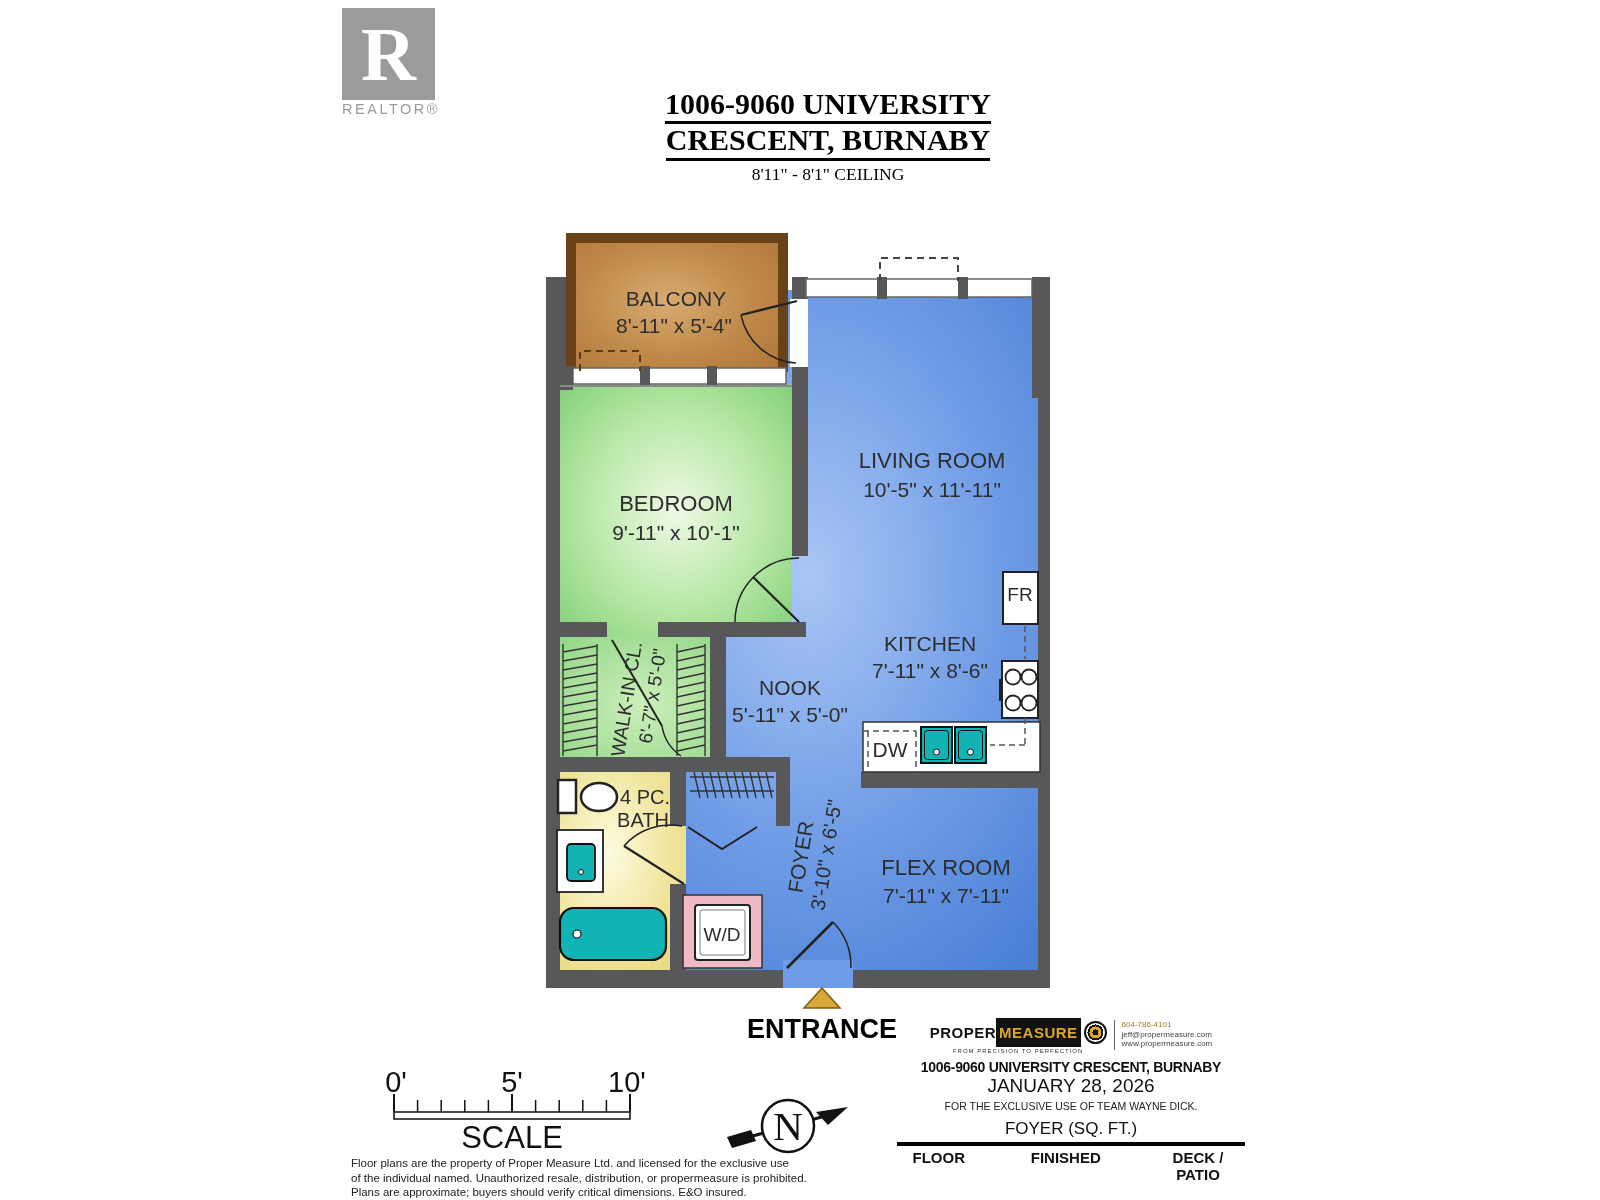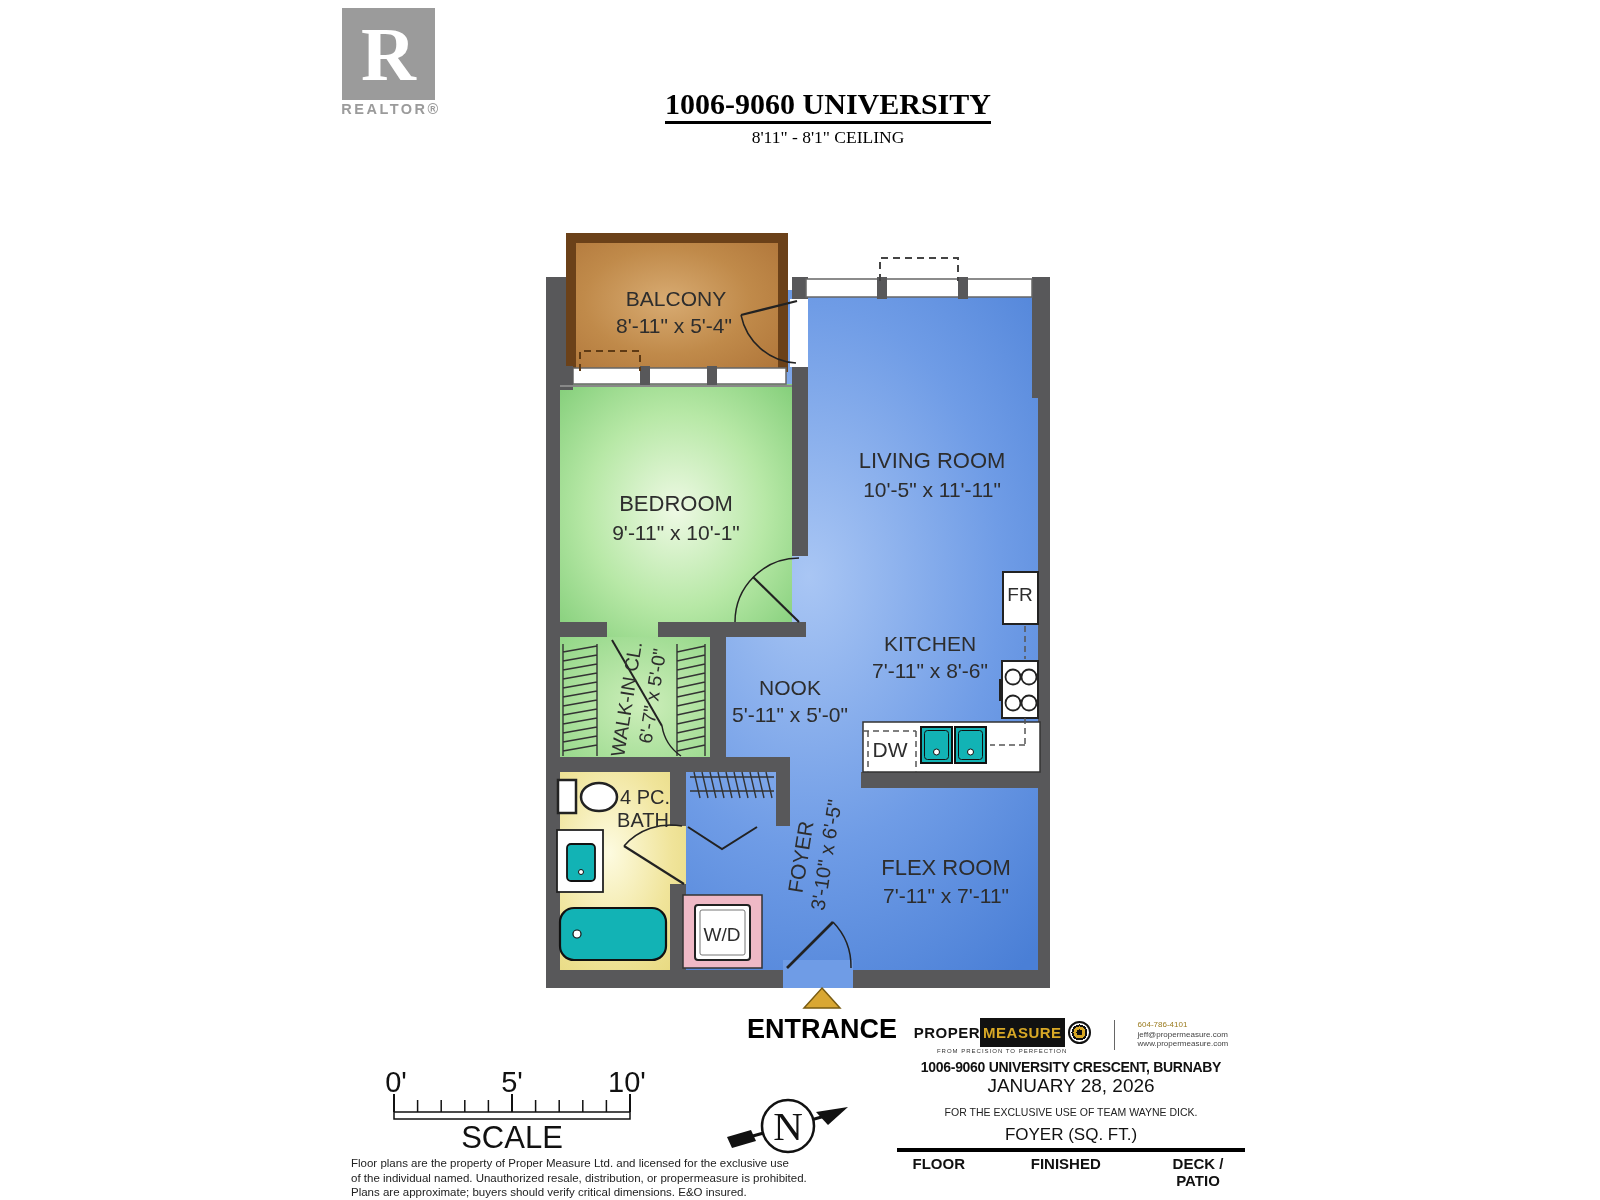--- a/index.html
+++ b/index.html
@@ -1,44 +1,44 @@
 <!DOCTYPE html>
 <html><head>
 <meta charset="utf-8">
 <style>
   html,body{margin:0;padding:0;background:#ffffff;}
   body{width:1600px;height:1200px;position:relative;font-family:"Liberation Sans",sans-serif;overflow:hidden;}
   .abs{position:absolute;}
   
   .rlogo-box{position:absolute;left:342px;top:8px;width:93px;height:92px;background:#9b9b9b;display:flex;align-items:center;justify-content:center;}
   .rlogo-box span{color:#ffffff;font-family:"Liberation Serif",serif;font-weight:bold;font-size:76px;line-height:1;}
-  .rlogo-label{position:absolute;left:336px;top:101px;width:110px;text-align:center;color:#9b9b9b;font-size:14.5px;letter-spacing:2.5px;font-weight:bold;}
+  .rlogo-label{position:absolute;left:336px;top:101px;width:110px;text-align:center;color:#9b9b9b;font-size:14.5px;letter-spacing:2.5px;}
   
   .title{position:absolute;left:658px;top:88px;width:340px;text-align:center;font-family:"Liberation Serif",serif;color:#000;}
   .title .l1,.title .l2{display:inline-block;font-size:30px;font-weight:bold;border-bottom:3px solid #000;padding-bottom:1px;line-height:1.08;text-align:center;}
   .title .l3{font-size:27px;margin-top:4px;}
   .title .l4{font-size:17.5px;margin-top:3px;}
   
   .disclaimer{position:absolute;left:351px;top:1156px;width:490px;font-size:11.5px;line-height:14.5px;color:#222;}
   
   .finfo{position:absolute;left:897px;top:1018px;width:348px;text-align:center;color:#111;}
-  .logo-row{display:flex;justify-content:center;align-items:flex-start;gap:23px;height:40px;}
+  .logo-row{display:flex;justify-content:center;align-items:flex-start;gap:7px;height:40px;}
   .logo-words{display:flex;flex-direction:column;align-items:center;}
   .logo-line{display:flex;align-items:center;}
   .lw1{font-size:15px;font-weight:bold;color:#111;letter-spacing:0.5px;}
   .lw2{font-size:15px;font-weight:bold;color:#d8a826;background:#111;padding:6px 3px;letter-spacing:0.5px;}
   .target{width:19px;height:19px;border-radius:50%;border:2px solid #111;background:radial-gradient(circle,#111 0 3px,#d8a826 3px 6px,#111 6px 8px,#fff 8px);margin-left:3px;}
   .tagline{font-size:6px;letter-spacing:1px;color:#333;margin-top:1px;}
   .vdiv{width:1px;height:30px;background:#666;margin-top:2px;}
   .contacts{text-align:left;font-size:8px;line-height:9.5px;margin-top:2px;}
   .contacts .phone{color:#9a7b1e;}
   .contacts .c2{color:#444;}
   .f-address{font-size:14px;font-weight:bold;margin-top:1px;letter-spacing:-0.3px;}
   .f-date{font-size:19px;margin-top:0;}
-  .f-excl{font-size:10.5px;margin-top:9px;color:#222;}
+  .f-excl{font-size:10.5px;margin-top:3px;color:#222;}
   .f-areatitle{font-size:17px;margin-top:7px;}
   .f-table{margin-top:3px;border-top:4px solid #000;}
   .f-headrow,.f-datarow{display:flex;font-size:15px;}
   .f-headrow{font-weight:bold;padding:3px 0 4px 0;}
   .c1{width:24%;} .c2w{width:49%;} .c3{width:27%;}
 </style>
 </head>
 <body>
 
 <svg class="abs" style="left:0;top:0" width="1600" height="1200" viewBox="0 0 1600 1200">
@@ -221,20 +221,21 @@
   </g>
 </svg>
 
 <div class="rlogo-box">
   <span>R</span>
 </div>
 <div class="rlogo-label">REALTOR®</div>
 
 <div class="title">
   <div><span class="l1">1006-9060 UNIVERSITY</span></div>
+  <div><span class="l2">CRESCENT, BURNABY</span></div>
   <div class="l4">8'11" - 8'1" CEILING</div>
 </div>
 
 <div class="disclaimer">
   <div>Floor plans are the property of Proper Measure Ltd. and licensed for the exclusive use</div>
   <div>of the individual named. Unauthorized resale, distribution, or propermeasure is prohibited.</div>
   <div>Plans are approximate; buyers should verify critical dimensions. E&amp;O insured.</div>
 </div>
 
 <div class="finfo">

